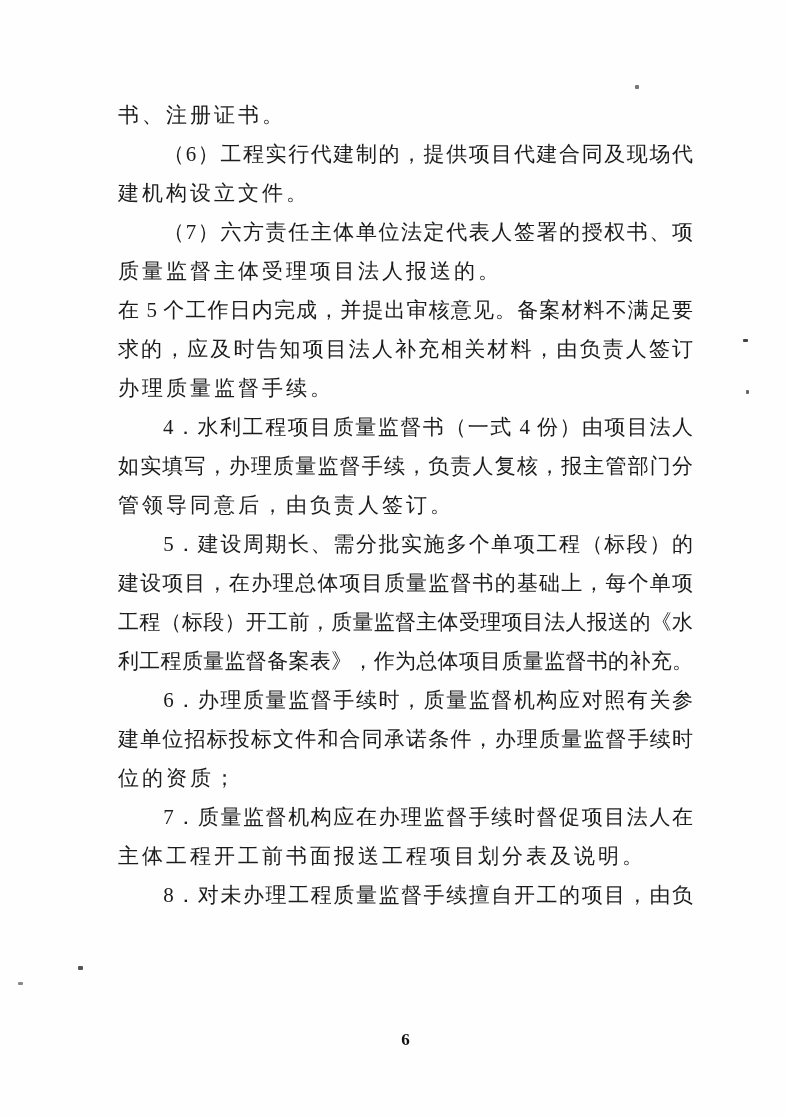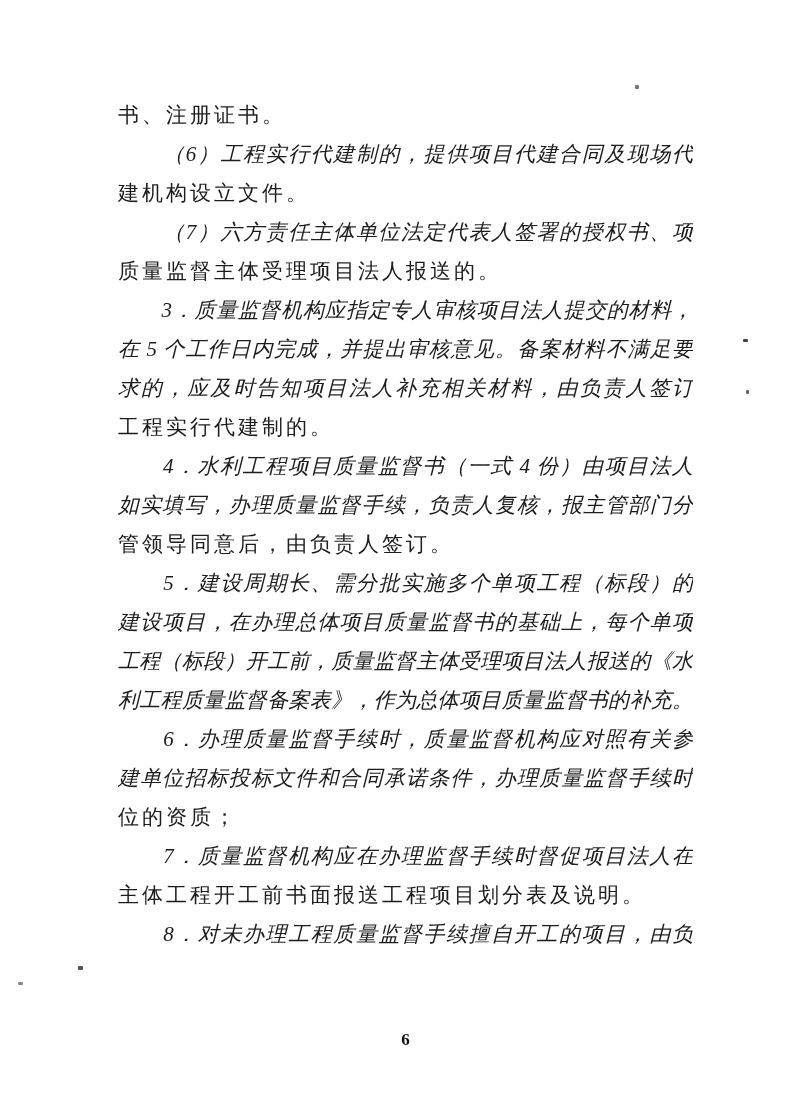--- a/index.html
+++ b/index.html
@@ -29,21 +29,20 @@
     overflow: hidden;
     text-align: left;
     letter-spacing: 3px;
     white-space: nowrap;
   }
   .line.justify {
     letter-spacing: 0;
     white-space: normal;
     text-align: justify;
     text-align-last: justify;
-    font-style: italic;
   }
   .page-number {
     position: absolute;
     top: 1030px;
     left: 118px;
     width: 575px;
     text-align: center;
     font-size: 17px;
     font-weight: bold;
     color: #111111;
@@ -58,24 +57,23 @@
 
 <div class="page">
 
   <div class="content">
 
   <div class="line">书、注册证书。</div>
       <div class="line justify">　　（6）工程实行代建制的，提供项目代建合同及现场代</div>
       <div class="line">建机构设立文件。</div>
       <div class="line justify">　　（7）六方责任主体单位法定代表人签署的授权书、项</div>
       <div class="line">质量监督主体受理项目法人报送的。</div>
-      <div class="line justify">　　3．质量监督机构应指定专人审核项目法人提交的材料，</div>
       <div class="line justify">在 5 个工作日内完成，并提出审核意见。备案材料不满足要</div>
       <div class="line justify">求的，应及时告知项目法人补充相关材料，由负责人签订</div>
-      <div class="line">工程实行代建制的。</div>
+      <div class="line">办理质量监督手续。</div>
       <div class="line justify">　　4．水利工程项目质量监督书（一式 4 份）由项目法人</div>
       <div class="line justify">如实填写，办理质量监督手续，负责人复核，报主管部门分</div>
       <div class="line">管领导同意后，由负责人签订。</div>
       <div class="line justify">　　5．建设周期长、需分批实施多个单项工程（标段）的</div>
       <div class="line justify">建设项目，在办理总体项目质量监督书的基础上，每个单项</div>
       <div class="line justify">工程（标段）开工前，质量监督主体受理项目法人报送的《水</div>
       <div class="line justify">利工程质量监督备案表》，作为总体项目质量监督书的补充。</div>
       <div class="line justify">　　6．办理质量监督手续时，质量监督机构应对照有关参</div>
       <div class="line justify">建单位招标投标文件和合同承诺条件，办理质量监督手续时</div>
       <div class="line">位的资质；</div>

